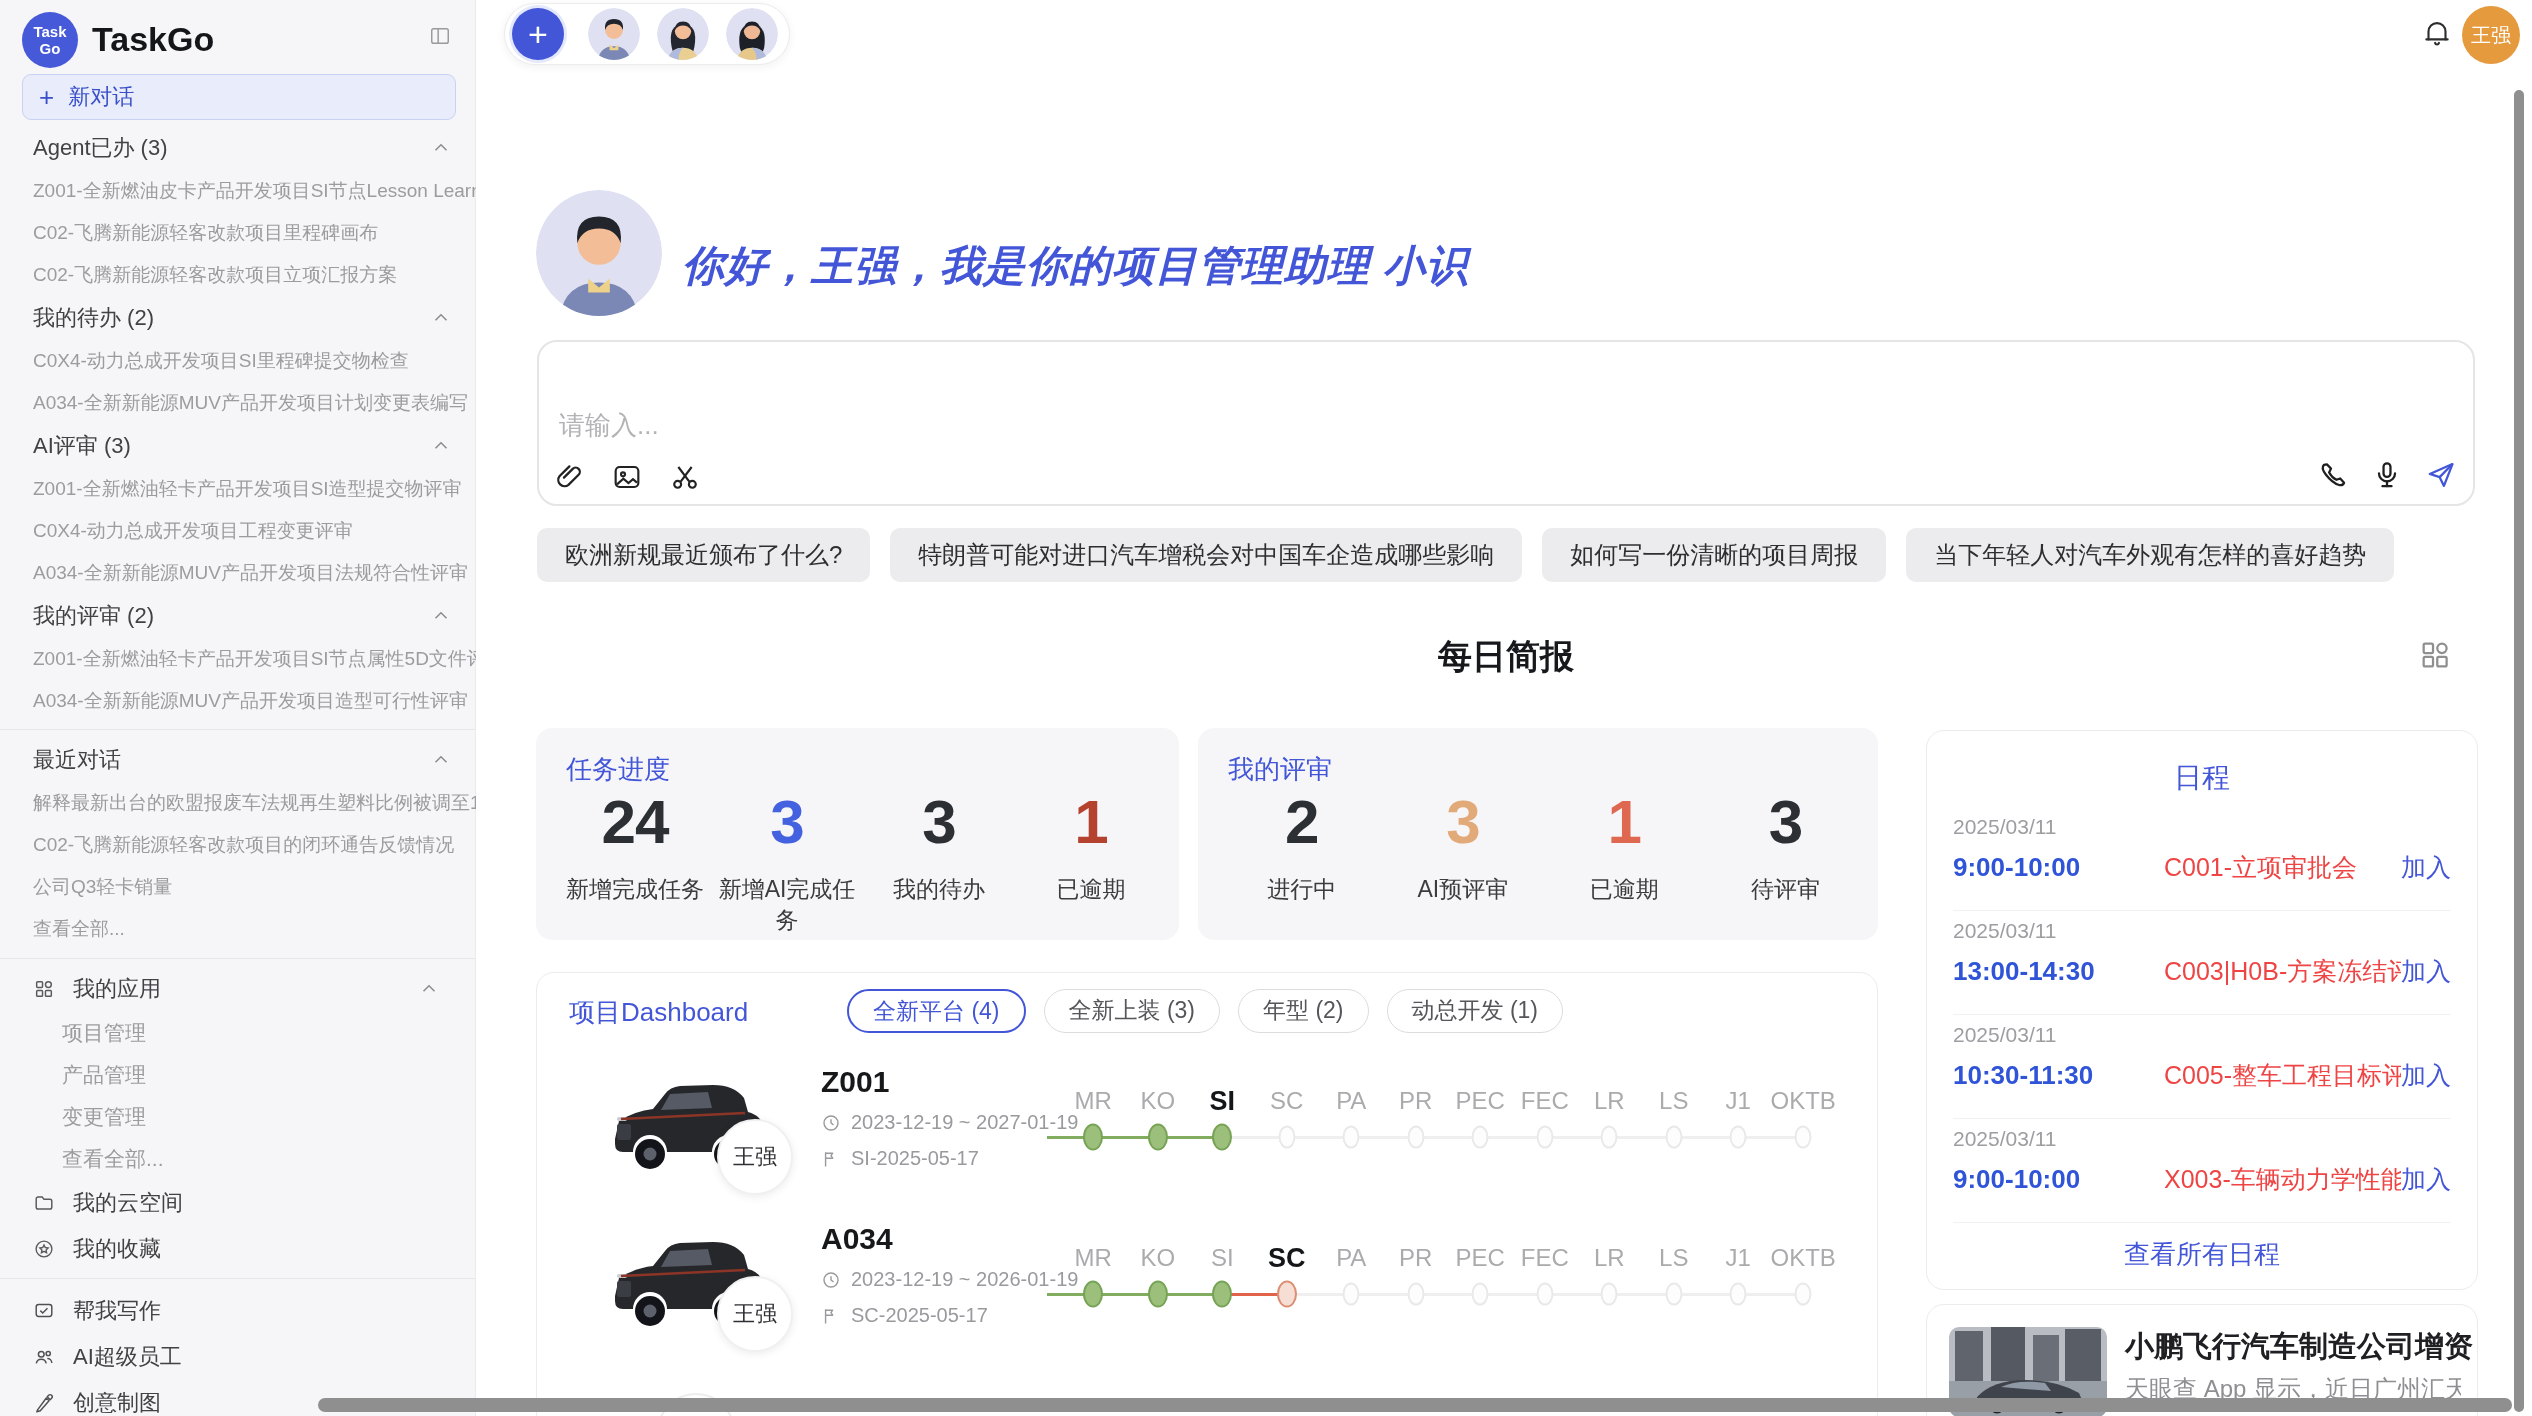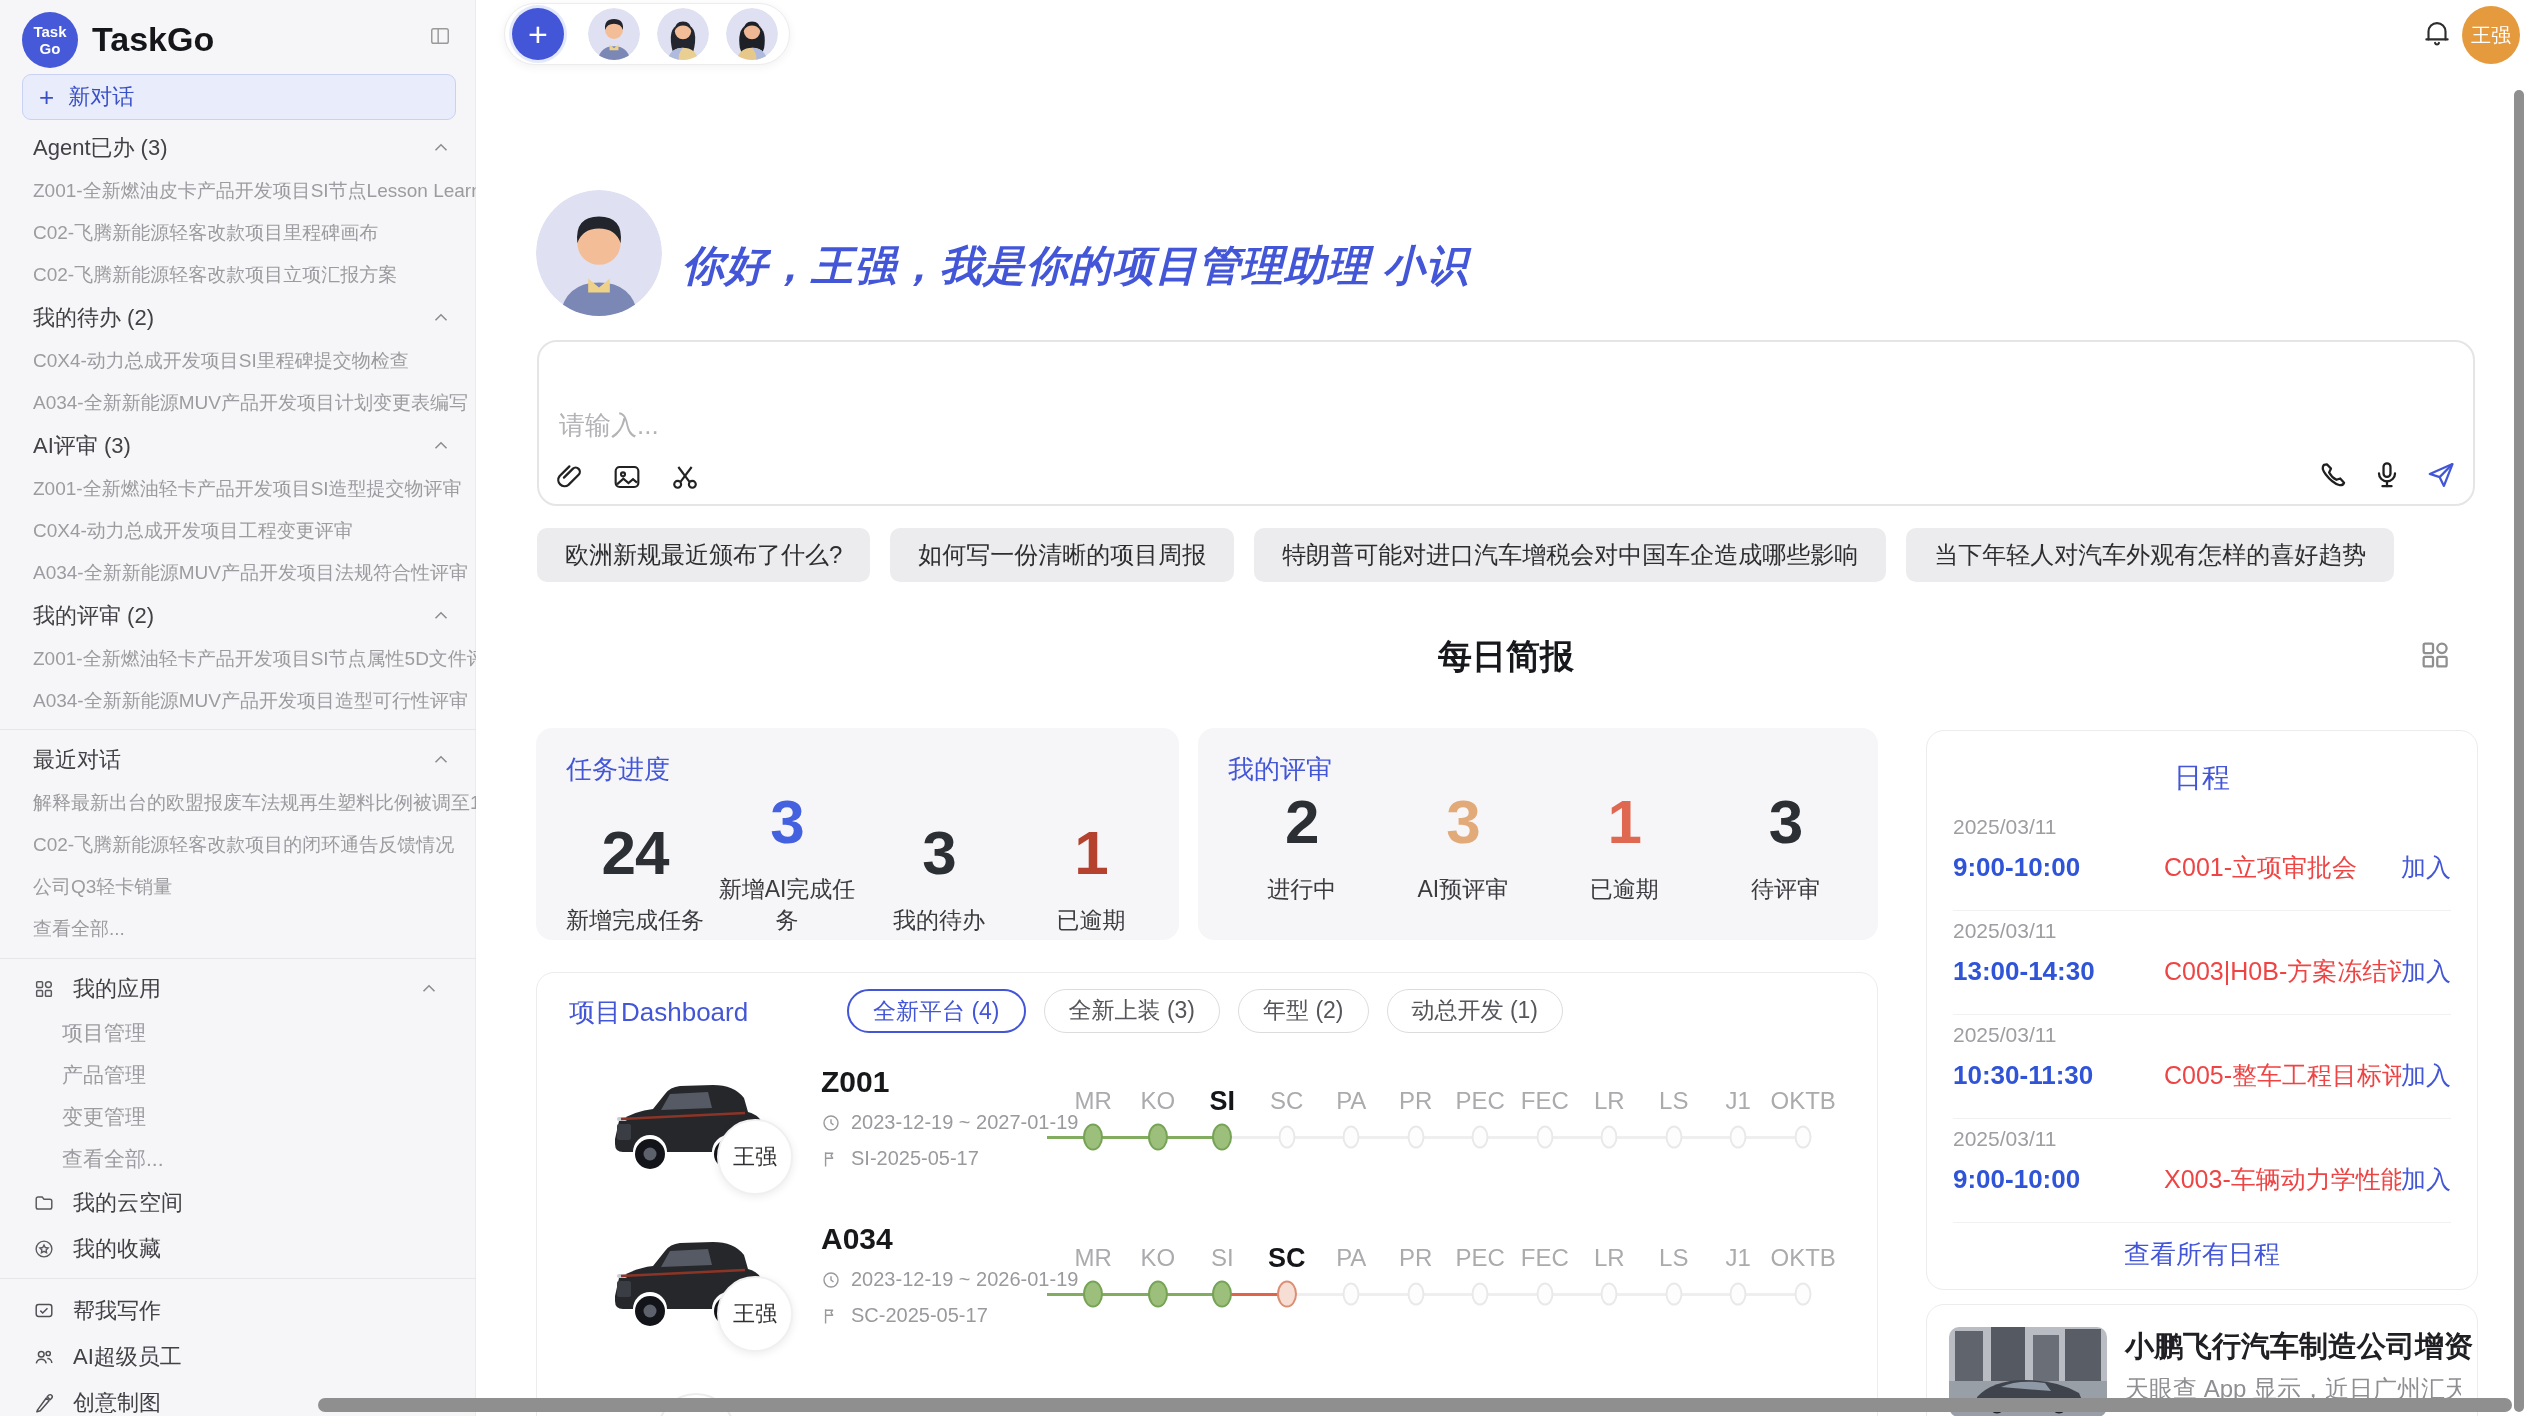--- a/index.html
+++ b/index.html
@@ -53,21 +53,21 @@
   #chips{position:absolute;left:537px;top:528px;display:flex;gap:20px;}
   .chip{height:54px;line-height:54px;padding:0 28px;background:#ececee;border-radius:10px;font-size:24px;color:#2e2e31;white-space:nowrap;cursor:pointer;}
   
   .brief-title{position:absolute;left:537px;top:634px;width:1938px;text-align:center;font-size:34px;font-weight:700;color:#17181c;}
   .brief-grid{position:absolute;left:2418px;top:638px;width:34px;height:34px;cursor:pointer;}
   .brief-grid svg{width:34px;height:34px;}
   .stat-card{position:absolute;top:728px;height:212px;background:#f6f6f8;border-radius:16px;}
   #stat0{left:536px;width:643px;}
   #stat1{left:1198px;width:680px;}
   .stat-title{position:absolute;left:30px;top:24px;font-size:26px;color:var(--accent);}
-  .stat-grid{position:absolute;left:23px;right:12px;top:60px;display:flex;align-items:flex-end;}
+  .stat-grid{position:absolute;left:23px;right:12px;top:60px;display:flex;}
   .stat-cell{flex:1;text-align:center;}
   .stat-val{font-size:62px;font-weight:700;line-height:68px;letter-spacing:-1px;}
   .stat-lbl{margin-top:18px;font-size:23px;color:#3c3c40;}
   
   .dash-card{position:absolute;left:536px;top:972px;width:1342px;height:470px;background:#fff;border:1px solid #ececec;border-radius:18px;overflow:hidden;}
   .dash-title{position:absolute;left:32px;top:22px;font-size:26px;color:var(--accent);}
   #tabs{position:absolute;left:310px;top:16px;display:flex;gap:18px;}
   .tab{height:44px;line-height:40px;padding:0 24px;border:1.5px solid #dcdcde;border-radius:22px;font-size:23px;color:#55555a;background:#fff;cursor:pointer;white-space:nowrap;}
   .tab.active{border:2px solid var(--accent);color:var(--accent);}
   .proj-row{position:absolute;left:0;width:1342px;height:157px;cursor:pointer;}
@@ -358,22 +358,22 @@
   <span class="cbtn">
     <svg viewBox="0 0 24 24" fill="none" stroke="#4356d8" stroke-width="1.7" stroke-linejoin="round">
         <path d="M3.6 11.2 L20.6 3.8 L14.2 20.2 L11 13.6 Z"></path>
         <path d="M11 13.6 L20.6 3.8"></path>
       </svg>
   </span>
 </div>
 
 <div id="chips">
     <div class="chip">欧洲新规最近颁布了什么?</div>
+    <div class="chip">特朗普可能对进口汽车增税会对中国车企造成哪些影响</div>
     <div class="chip">如何写一份清晰的项目周报</div>
-    <div class="chip">特朗普可能对进口汽车增税会对中国车企造成哪些影响</div>
     <div class="chip">当下年轻人对汽车外观有怎样的喜好趋势</div>
   </div>
 
 <div class="brief-title">每日简报</div>
 <span class="brief-grid">
   <svg viewBox="0 0 24 24" fill="none" stroke="#8f8f8f" stroke-width="1.6">
       <rect x="4" y="4" width="6.6" height="6.6" rx="1"></rect>
       <circle cx="16.9" cy="7.3" r="3.3"></circle>
       <rect x="4" y="13.4" width="6.6" height="6.6" rx="1"></rect>
       <rect x="13.6" y="13.4" width="6.6" height="6.6" rx="1"></rect>

